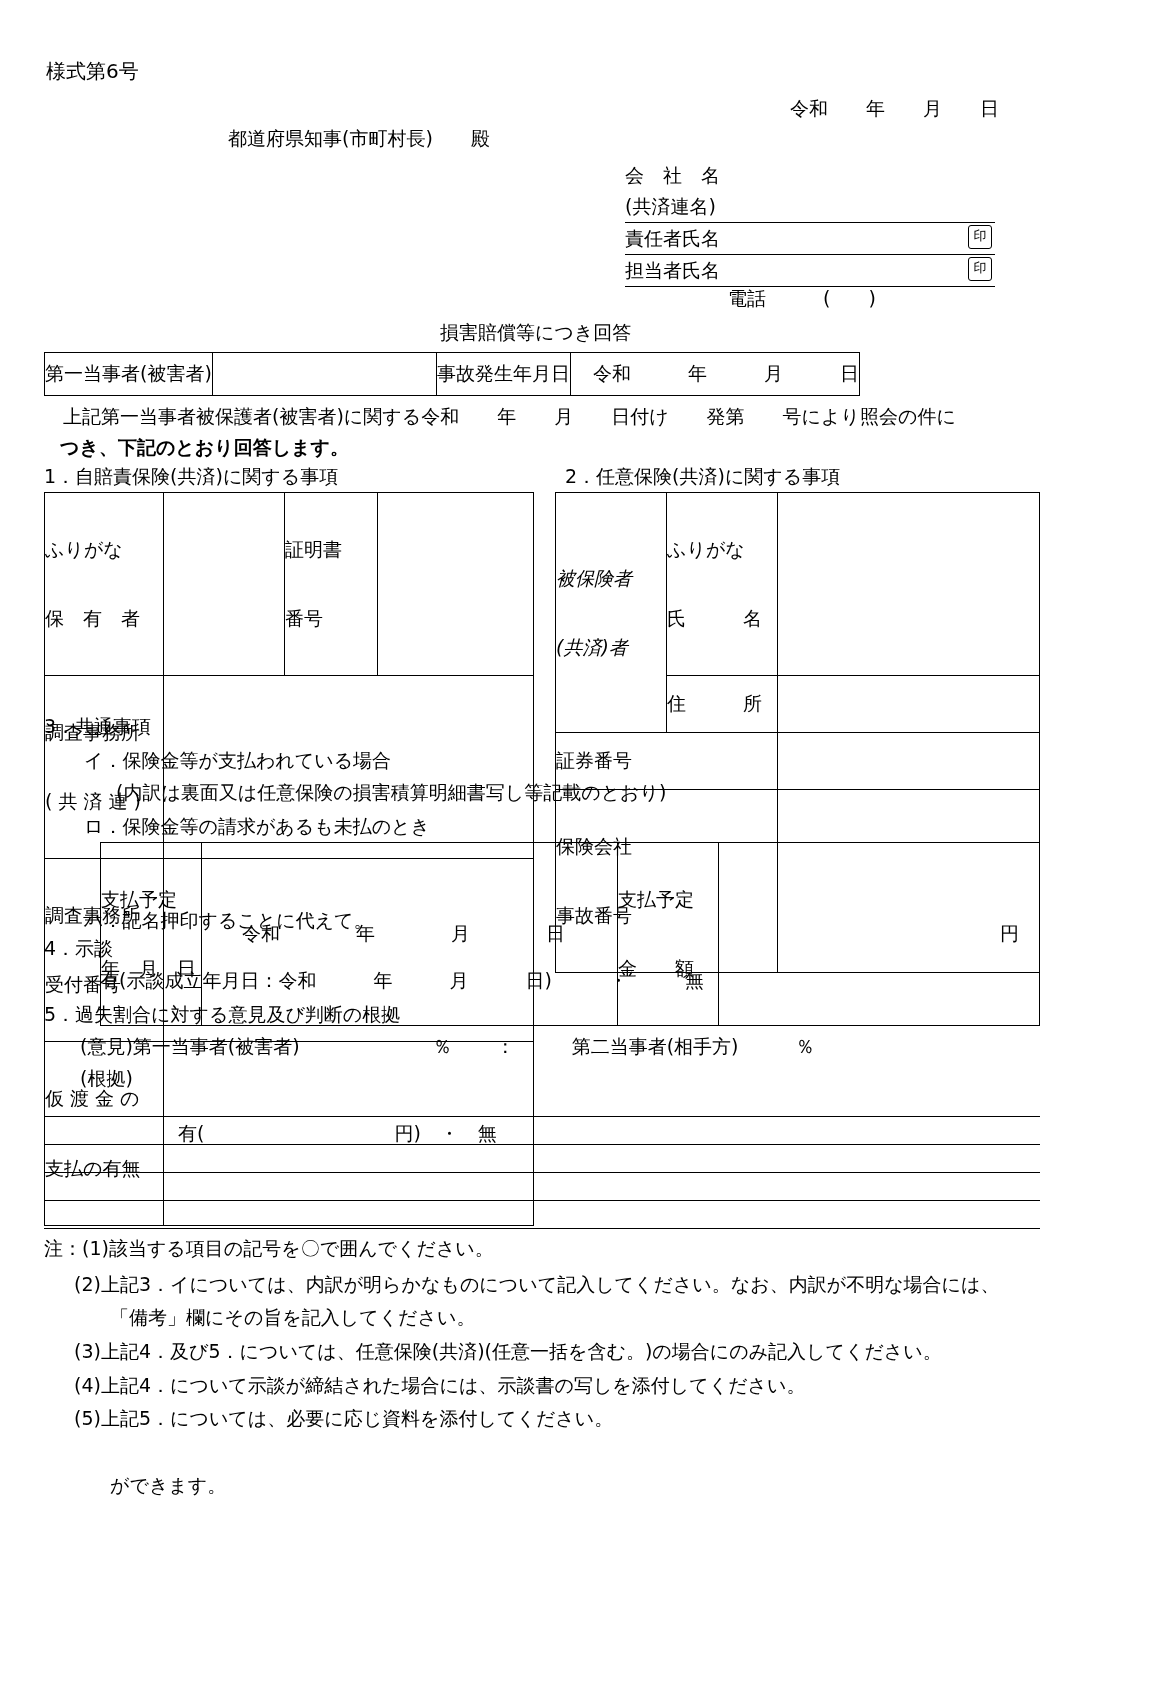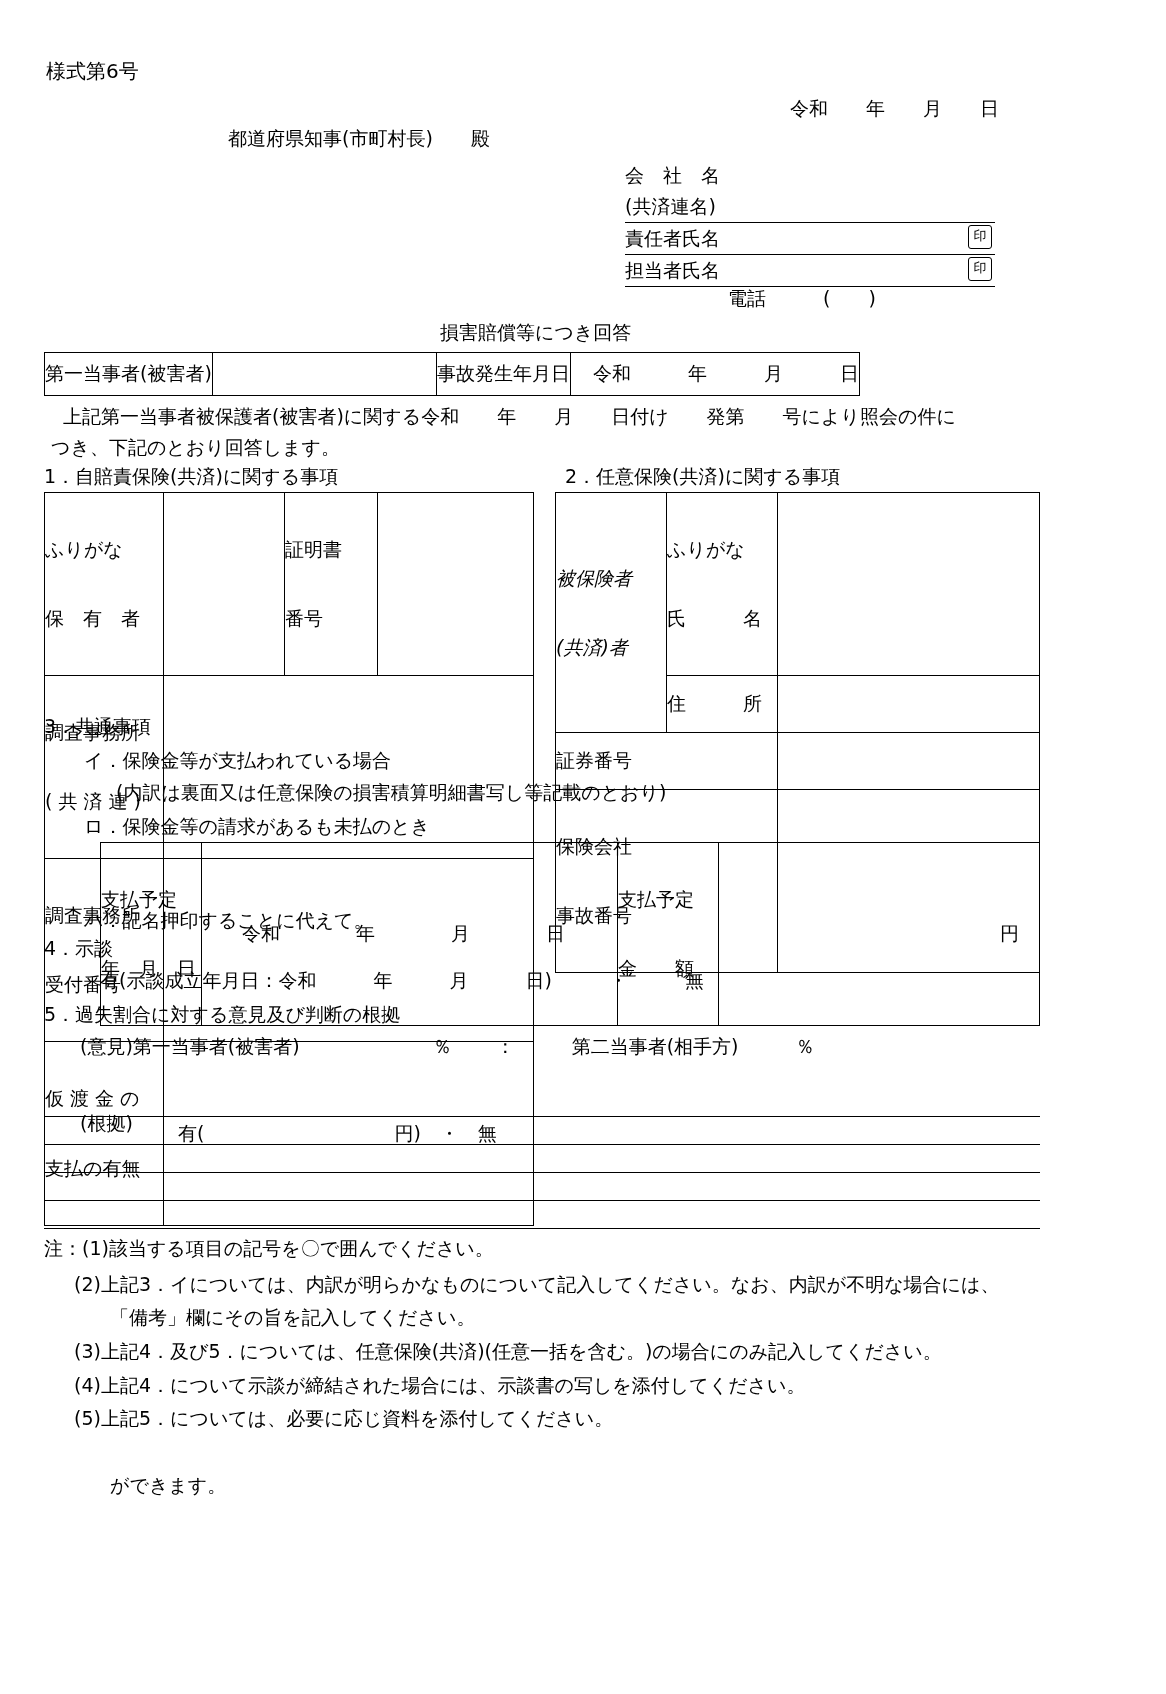--- a/index.html
+++ b/index.html
@@ -63,21 +63,21 @@
     font-size: 19px; white-space: pre;
   }
   #party-table .cell:last-child { border-right: none; }
   .pc1 { width: 202px; justify-content: center; }
   .pc2 { width: 297px; }
   .pc3 { width: 163px; justify-content: center; }
   .pc4 { flex: 1; padding-left: 22px; }
 
   
   #para1 { left: 44px; top: 406px; font-size: 19px; }
-  #para2 { left: 51px; top: 437px; font-size: 19px; }
+  #para2 { left: 60px; top: 437px; font-size: 19px; font-weight: bold; }
 
   
   #sec1-head { left: 44px; top: 466px; font-size: 19px; }
   #sec2-head { left: 565px; top: 466px; font-size: 19px; }
   #sec3-head { left: 44px; top: 716px; font-size: 19px; }
   #sec4-head { left: 44px; top: 938px; font-size: 19px; }
   #sec5-head { left: 44px; top: 1004px; font-size: 19px; }
 
   
   table.grid {
@@ -102,21 +102,21 @@
   .sub { position: absolute; font-size: 19px; white-space: pre; text-align: center; }
   #sec3-i   { left: 84px; top: 748px; }
   #sec3-i2  { left: 116px; top: 780px; }
   #sec3-ro  { left: 84px; top: 814px; }
   #sec3-ha  { left: 84px; top: 908px; }
 
   #table-pay { left: 100px; top: 842px; width: 940px; border-radius: 24px; }
 
   #sec4-line { left: 80px; top: 970px; font-size: 19px; padding-left: 20px; }
   #sec5-opinion { left: 80px; top: 1036px; font-size: 19px; }
-  #sec5-basis  { left: 80px; top: 1068px; font-size: 19px; margin-top: 45px; }
+  #sec5-basis  { left: 80px; top: 1068px; font-size: 19px; }
 
   
   .rule {
     position: absolute;
     left: 44px;
     width: 996px;
     border-bottom: 1.6px solid #000;
     height: 0;
   }
 

